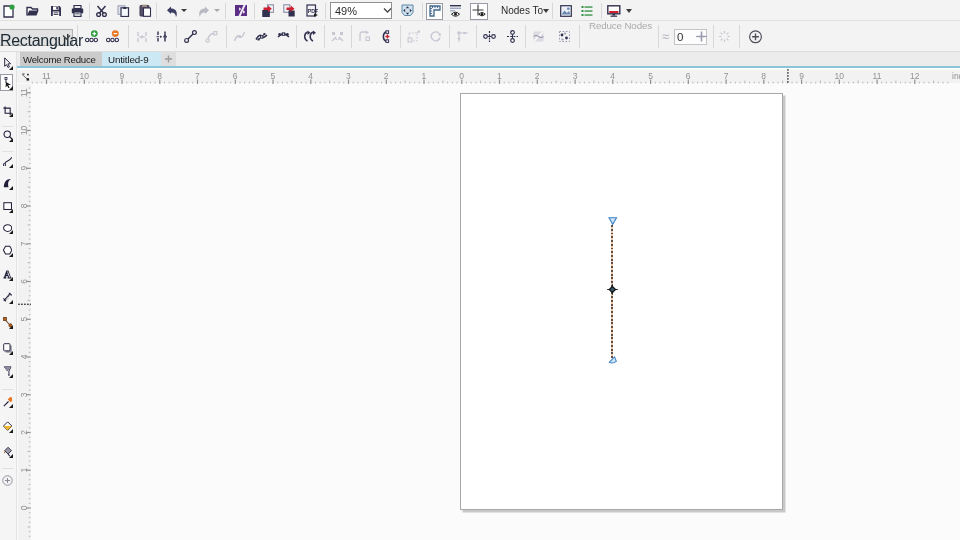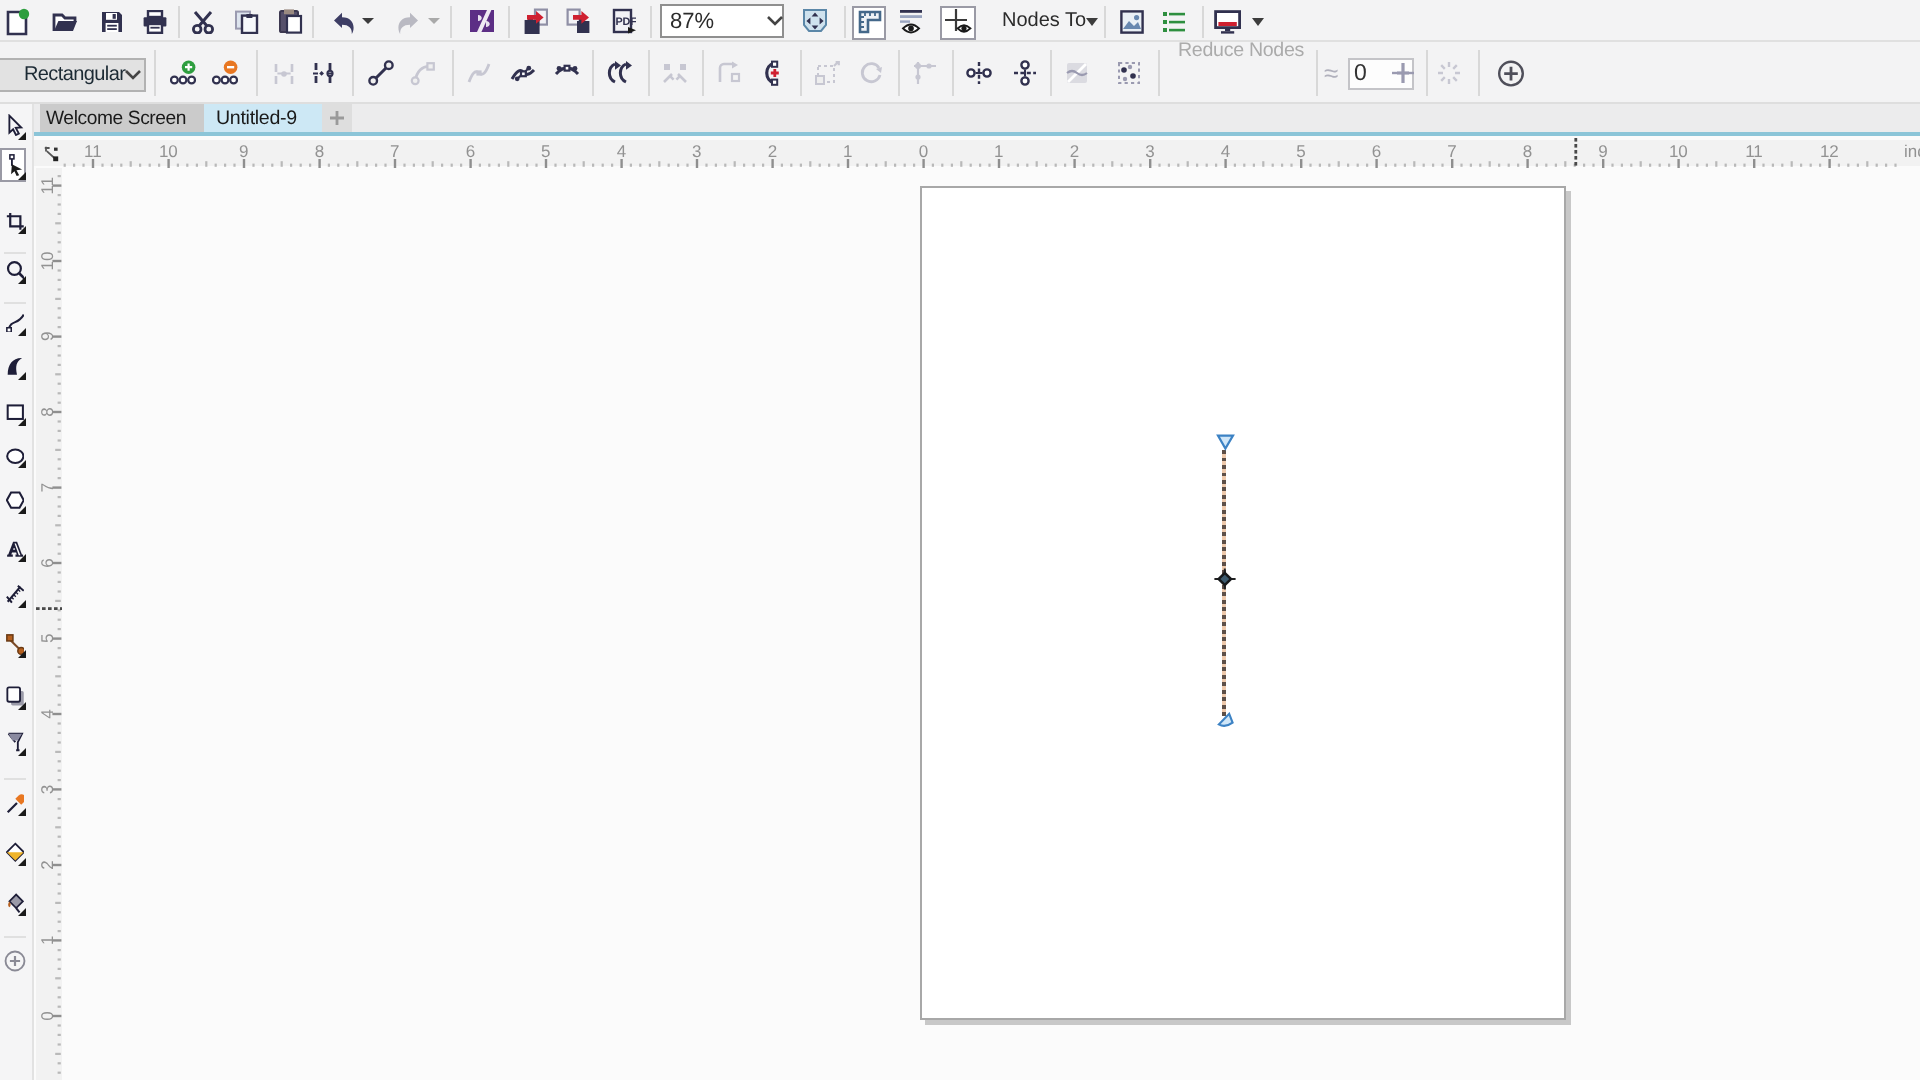--- a/index.html
+++ b/index.html
@@ -18,21 +18,21 @@
       <path d="M5.4 0.2 v10.6 M0.2 5.5 h10.6" stroke="#222" stroke-width="1"></path>
       <path d="M5.4 1.6 L9.4 5.5 L5.4 9.4 L1.4 5.5z" fill="#16181a"></path>
       <path d="M5.4 3.4 L7.6 5.5 L5.4 7.6 L3.2 5.5z" fill="#3c5a6e"></path>
     </svg>
 <div class="abs" style="left:0;top:0;width:960px;height:21px;background:#f3f3f4;border-bottom:1px solid #e0e0e0"></div>
 <div class="abs" style="left:0;top:21px;width:960px;height:30.5px;background:#f3f3f4;border-bottom:1px solid #dedede"></div>
 <div class="abs" style="left:17px;top:51.7px;width:943px;height:14.5px;background:#ececed"></div>
 <div class="abs" style="left:19.5px;top:51.7px;width:82.5px;height:14.5px;background:#cbcbcb"></div>
 <div class="abs" style="left:102px;top:51.7px;width:58.5px;height:14.5px;background:#cde8f5"></div>
 <div class="abs" style="left:160.5px;top:51.7px;width:15.5px;height:14.5px;background:#dedede"></div>
-<div class="abs" style="left:23px;top:54.2px;font-size:9.6px;letter-spacing:-0.2px;color:#1a1a1a">Welcome Screen</div>
+<div class="abs" style="left:23px;top:54.2px;font-size:9.6px;letter-spacing:-0.2px;color:#1a1a1a">Welcome Reduce</div>
 <div class="abs" style="left:108px;top:54.2px;font-size:9.8px;letter-spacing:-0.15px;color:#1a1a1a">Untitled-9</div>
 <svg class="abs" style="left:164px;top:55px" width="9" height="8">
       <path d="M4.5 0.5 v7 M1 4 h7" stroke="#9a9a9a" stroke-width="1.4"></path>
     </svg>
 <div class="abs" style="left:17px;top:66.2px;width:943px;height:2.1px;background:#8cc5d8"></div>
 <div class="abs" style="left:17px;top:68.3px;width:943px;height:15.2px;background:linear-gradient(to bottom,#fbfbfb 0,#fbfbfb 2px,#f2f2f2 2px)"></div>
 <div class="abs" style="left:30px;top:68.5px;width:930px;height:15px"><svg width="930" height="15">
         <text x="16.4" y="9.5" font-size="8.5" fill="#929292" text-anchor="middle" font-family="Liberation Sans, sans-serif">11</text>
         <rect x="15.9" y="10.5" width="1.2" height="4.5" fill="#8f8f8f"></rect>
         <text x="54.2" y="9.5" font-size="8.5" fill="#929292" text-anchor="middle" font-family="Liberation Sans, sans-serif">10</text>
@@ -491,26 +491,26 @@
 <div class="abs" style="left:351.25px;top:25px;width:1px;height:23px;background:#d8d8d8"></div>
 <div class="abs" style="left:400px;top:25px;width:1px;height:23px;background:#d8d8d8"></div>
 <div class="abs" style="left:448.75px;top:25px;width:1px;height:23px;background:#d8d8d8"></div>
 <div class="abs" style="left:476.25px;top:25px;width:1px;height:23px;background:#d8d8d8"></div>
 <div class="abs" style="left:525px;top:25px;width:1px;height:23px;background:#d8d8d8"></div>
 <div class="abs" style="left:579.2px;top:25px;width:1px;height:23px;background:#d8d8d8"></div>
 <div class="abs" style="left:657.7px;top:25px;width:1px;height:23px;background:#d8d8d8"></div>
 <div class="abs" style="left:712.8px;top:25px;width:1px;height:23px;background:#d8d8d8"></div>
 <div class="abs" style="left:739.3px;top:25px;width:1px;height:23px;background:#d8d8d8"></div>
 <div class="abs" style="left:329.7px;top:1.5px;width:62.5px;height:17px;background:#fff;border:1px solid #8f8f8f"></div>
-<div class="abs" style="left:335px;top:4.5px;font-size:11px;color:#2b2b2b">87%</div>
+<div class="abs" style="left:335px;top:4.5px;font-size:11px;color:#2b2b2b">49%</div>
 <svg class="abs" style="left:383px;top:7px" width="9" height="7">
       <path d="M1 1.5 L4.5 5 L8 1.5" stroke="#444" stroke-width="1.3" fill="none"></path>
     </svg>
 <div class="abs" style="left:-2px;top:28.5px;width:75px;height:17.5px;background:#e2e2e2;border:1px solid #b2b2b2"></div>
-<div class="abs" style="left:12px;top:31.5px;font-size:10px;letter-spacing:-0.3px;color:#1c2a34">Rectangular</div>
+<div class="abs" style="left:0px;top:31.5px;font-size:16px;letter-spacing:-0.3px;color:#1c2a34">Rectangular</div>
 <svg class="abs" style="left:62px;top:34px" width="9" height="7">
       <path d="M1 1.5 L4.5 5 L8 1.5" stroke="#444" stroke-width="1.3" fill="none"></path>
     </svg>
 <div class="abs" style="left:589px;top:20px;font-size:9.8px;letter-spacing:-0.15px;color:#ababab">Reduce Nodes</div>
 <svg style="position:absolute;left:2px;top:4px" width="13" height="14">
       <path d="M2 2 h6 l3 3 v8 h-9 z" fill="#fff" stroke="#31314f" stroke-width="1.3"></path>
       <circle cx="10" cy="3" r="2.6" fill="#2e9e3f"></circle>
     </svg>
 <svg style="position:absolute;left:26px;top:5px" width="13" height="12">
       <path d="M1 10.5 V2.5 h4 l1.5 1.5 h5 v2" fill="#fff" stroke="#31314f" stroke-width="1.4"></path>

